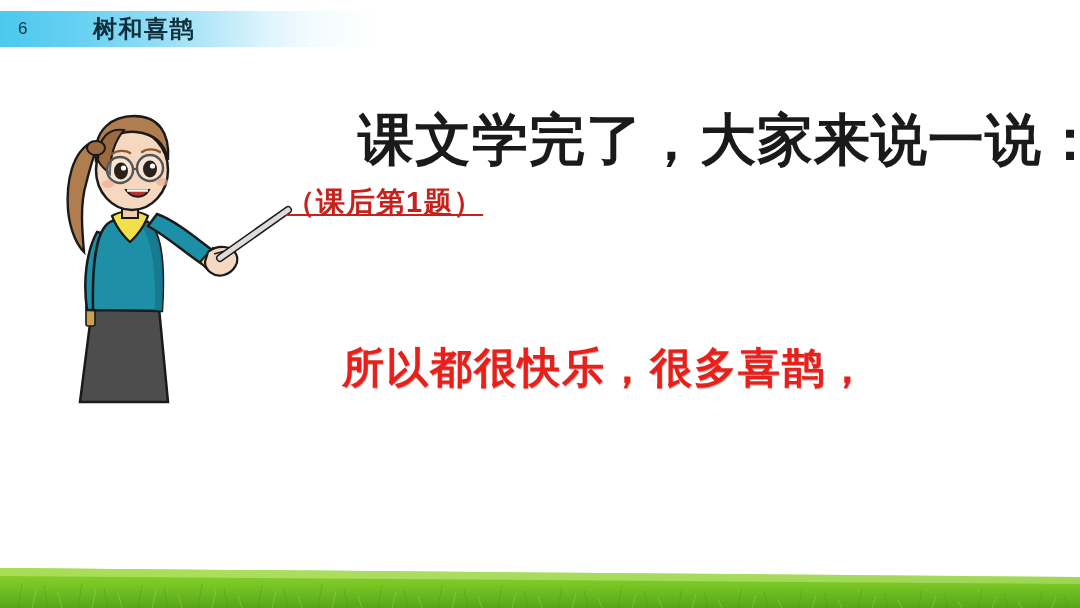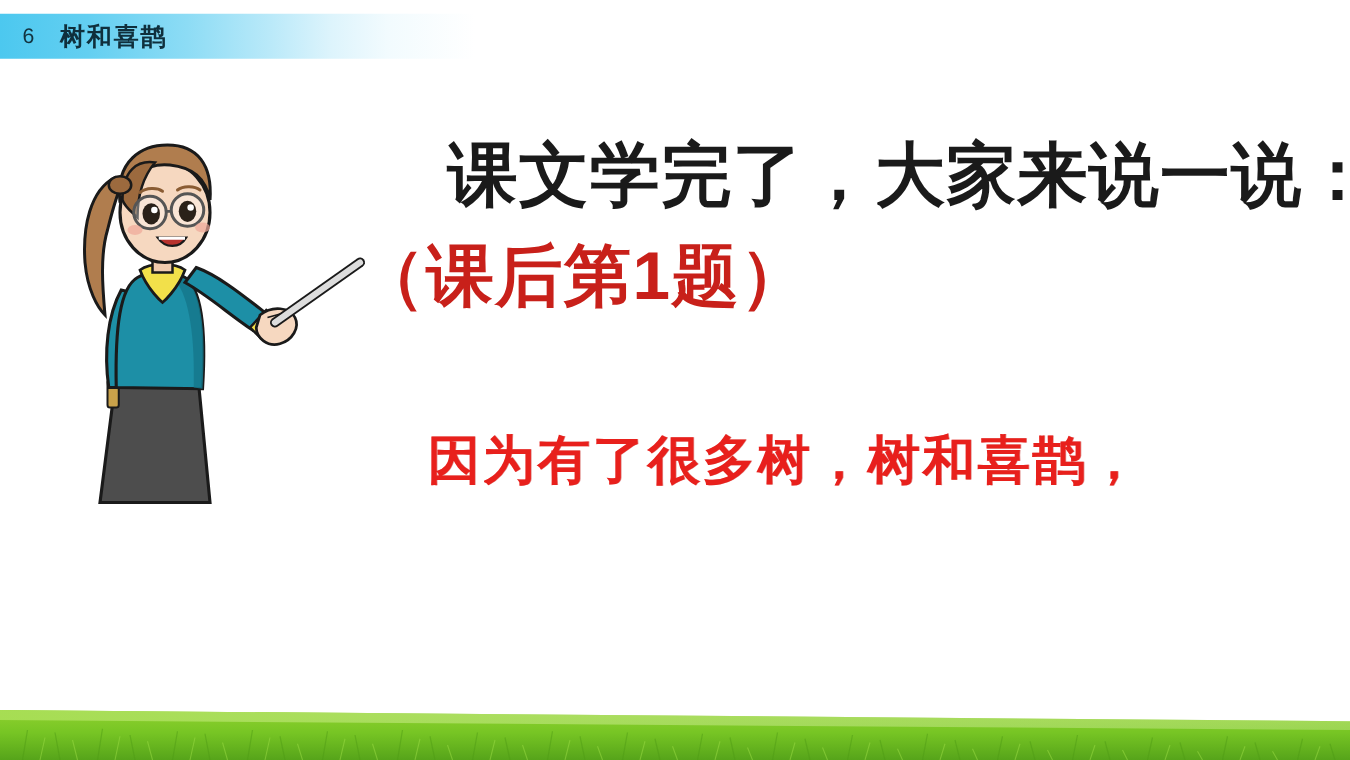--- a/index.html
+++ b/index.html
@@ -38,24 +38,25 @@
     align-items:center;
     padding-left:18px;
     gap:20px;
   }
   #header-number {
     font-size:17px;
     color:#13333f;
     letter-spacing:0.5px;
   }
   #header-title {
-    font-size:20px;
+    font-size:24px;
     color:#0f2f3c;
     letter-spacing:1.5px;
     font-weight:600;
+    margin-left:45px;
   }
 
   
   #teacher {
     position:absolute;
     left:62px; top:112px;
     width:232px; height:292px;
   }
 
   
@@ -71,23 +72,24 @@
     font-size:56px;
     line-height:1.42;
     letter-spacing:1px;
     white-space:nowrap;
   }
   #q-line-1 { padding-left:108px; }
   #q-line-2 { padding-left:14px; }
   #q-line-3 {
     padding-left:36px;
     color:#c8201a;
-    font-size:54px;
+    font-size:29px;
     line-height:1.55;
     font-weight:bold;
+    text-decoration:underline;
   }
 
   
   #answer-block {
     position:absolute;
     left:250px; top:340px;
     width:720px;
   }
   .a-line {
     font-family:"DejaVu Serif", serif;
@@ -184,21 +186,21 @@
       <path d="M158 146 L226 98" stroke="#dcdcdc" stroke-width="5" stroke-linecap="round"></path>
     </svg>
   </div>
 
   <div id="question-block">
     <div id="q-line-1" class="q-line">课文学完了，大家来说一说：</div>
     <div id="q-line-3" class="q-line">（课后第1题）</div>
   </div>
 
   <div id="answer-block">
-    <div id="a-line-1" class="a-line">因为有了很多树，树和喜鹊，</div>
+    <div id="a-line-1" class="a-line">所以都很快乐，很多喜鹊，</div>
   </div>
 
   <div id="grass">
     <svg viewBox="0 0 1080 50" width="1080" height="50" preserveAspectRatio="none">
       <defs>
         <linearGradient id="gGrad" x1="0" y1="0" x2="0" y2="1">
           <stop offset="0%" stop-color="#8fd12f"></stop>
           <stop offset="45%" stop-color="#77c524"></stop>
           <stop offset="100%" stop-color="#56a41a"></stop>
         </linearGradient>

